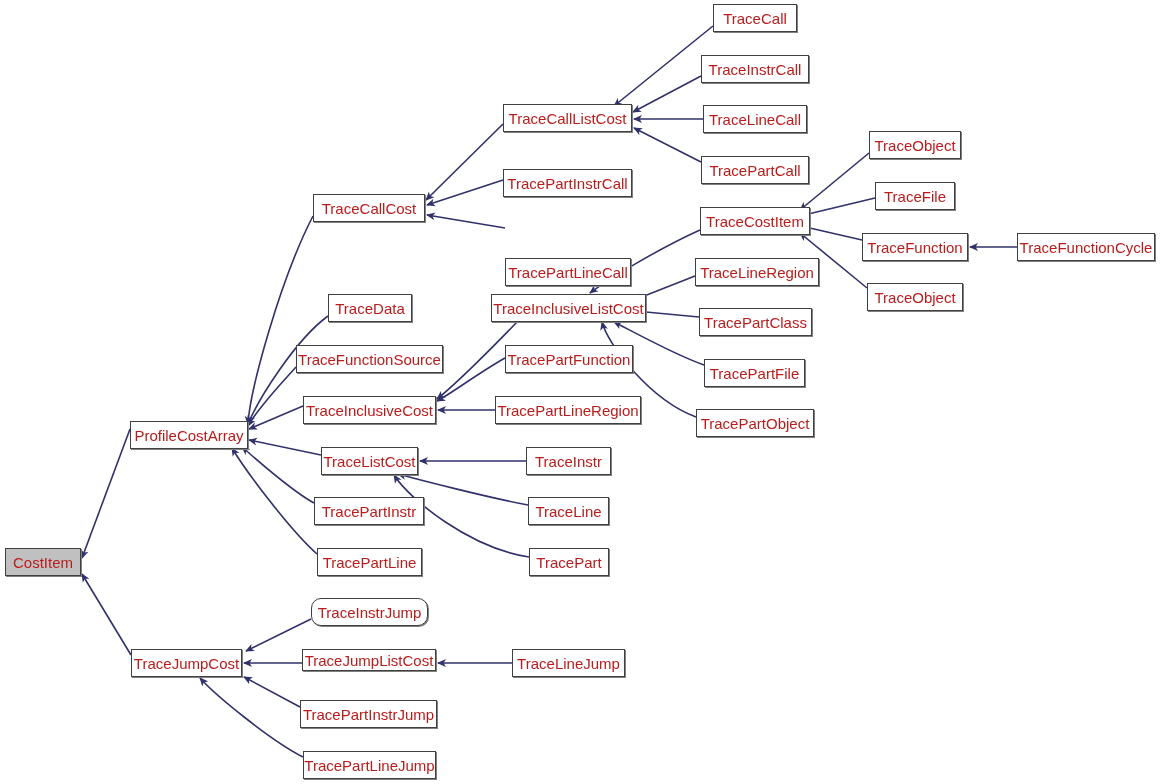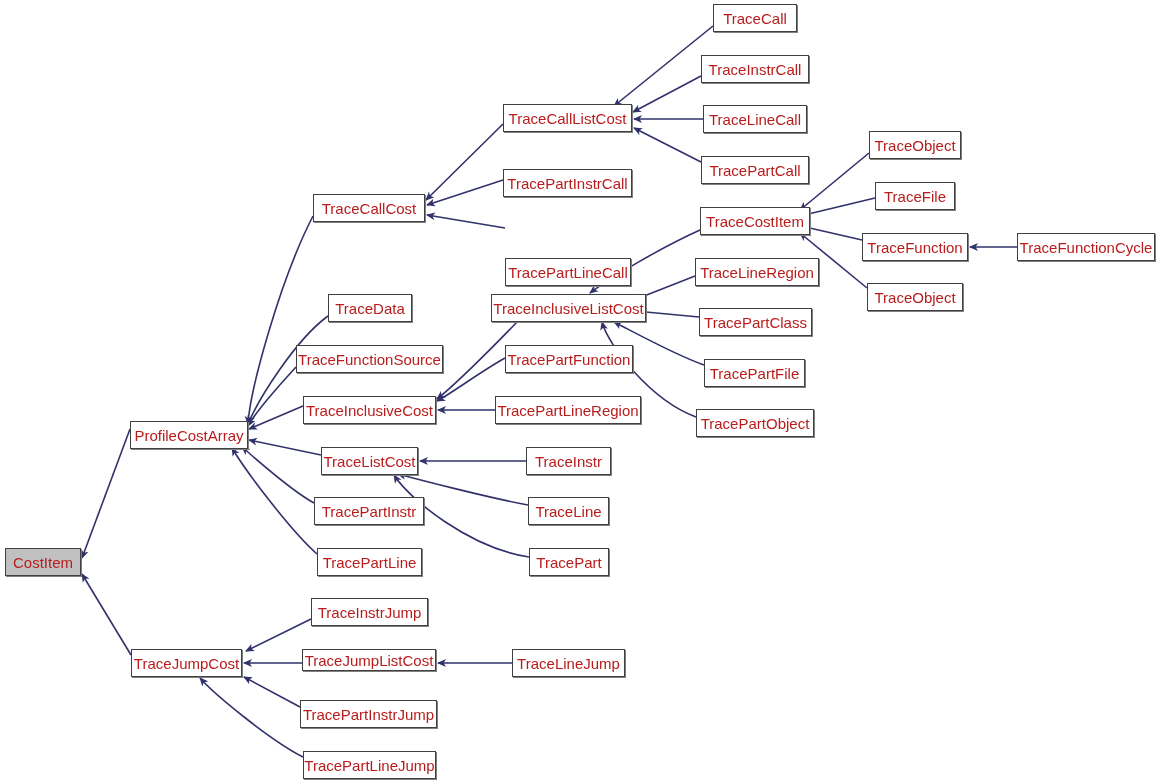--- a/index.html
+++ b/index.html
@@ -198,21 +198,21 @@
       </div>
       <div class="node" style="left: 314px; top: 497px; width: 110px; height: 28px;">
         <span class="node-label">TracePartInstr</span>
       </div>
       <div class="node" style="left: 317px; top: 548px; width: 105px; height: 28px;">
         <span class="node-label">TracePartLine</span>
       </div>
       <div class="node" style="left: 131px; top: 649px; width: 111px; height: 28px;">
         <span class="node-label">TraceJumpCost</span>
       </div>
-      <div class="node" style="left: 311px; top: 598px; width: 117px; height: 28px;">
+      <div class="node" style="left: 311px; top: 598px; width: 117px; height: 28px; border-radius: 10px;">
         <span class="node-label">TraceInstrJump</span>
       </div>
       <div class="node" style="left: 302px; top: 649px; width: 134px; height: 22px;">
         <span class="node-label">TraceJumpListCost</span>
       </div>
       <div class="node" style="left: 512px; top: 649px; width: 113px; height: 28px;">
         <span class="node-label">TraceLineJump</span>
       </div>
       <div class="node" style="left: 300px; top: 700px; width: 137px; height: 28px;">
         <span class="node-label">TracePartInstrJump</span>

